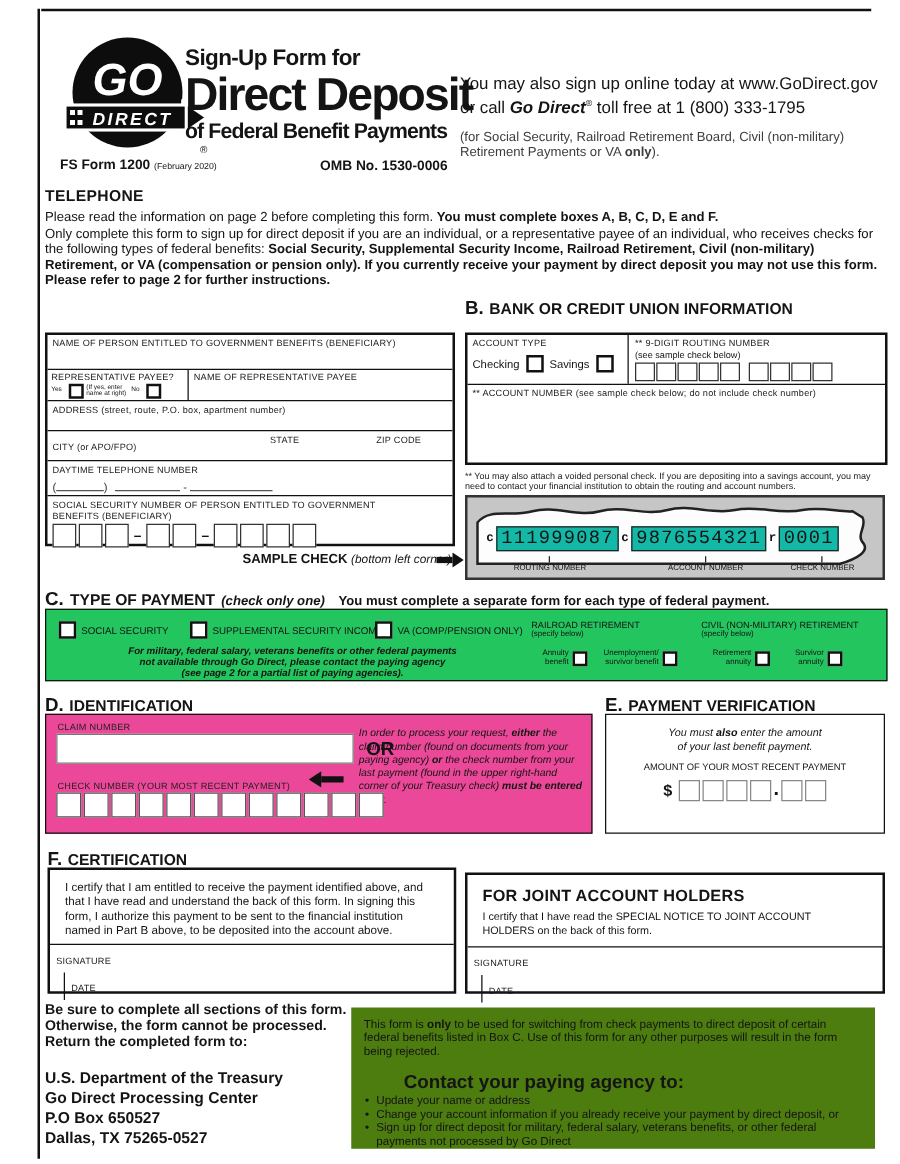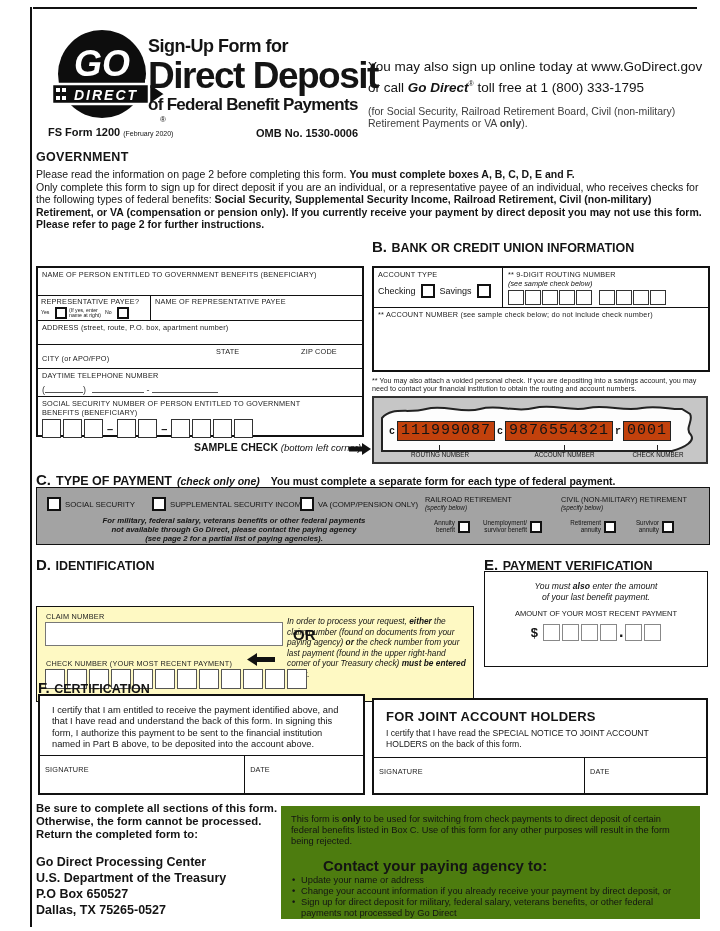--- a/index.html
+++ b/index.html
@@ -22,21 +22,21 @@
   .fs-line { position:absolute; left:48px; top:126px; font-size:11px; font-weight:bold; }
   .fs-rev { font-size:7px; font-weight:normal; }
   .omb { position:absolute; left:256px; top:127px; font-size:11px; font-weight:bold; }
 
   
   .dir-head { position:absolute; left:36px; top:150px; font-size:12.5px; font-weight:bold; letter-spacing:0.3px; }
   .dir-body { position:absolute; left:36px; top:168px; width:666px; font-size:10.5px; line-height:12.6px; }
   .sec-letter { font-size:15px; font-weight:bold; }
   .sec-title { font-size:12.5px; font-weight:bold; }
   .lbl { font-size:7.3px; letter-spacing:0.2px; color:#222; }
-  .lbl-i { font-size:7.3px; font-style:italic; }
+  .lbl-i { font-size:7.3px; }
 
   
   .secA-head { position:absolute; left:36px; top:238px; }
   .secA-sub { font-size:10px; font-weight:bold; font-style:italic; margin-top:0px; }
   .boxA { position:absolute; left:36px; top:266px; width:328px; height:171px; border:2px solid #111; background:#fff; }
   .rowA { border-bottom:1px solid #111; position:relative; }
   .rowA:last-child { border-bottom:none; }
   .rA1 { height:28px; padding:2px 4px; }
   .rA2 { height:25px; display:flex; }
   .payee-cell { width:112px; padding:1px 3px; }
@@ -72,39 +72,39 @@
 
   
   .sample-lbl { position:absolute; left:194px; top:441px; font-size:10px; }
   .sample-bold { font-weight:bold; font-size:10.5px; }
   .sample-ital { font-style:italic; font-size:9.5px; }
   .arrow-r { position:absolute; left:349px; top:441px; }
   .check-area { position:absolute; left:372px; top:396px; width:336px; height:68px; background:#c6c6c6; border:2px solid #333; }
   .check-svg { position:absolute; left:0; top:0; }
   .micr-row { position:absolute; left:13px; top:23px; display:flex; align-items:center; }
   .micr-sym { font-size:10px; font-weight:bold; margin:0 2px; font-family:"Liberation Mono", monospace; }
-  .micr-box { border:1.5px solid #222; padding:0 3px; height:20px; line-height:18px; font-size:15px; font-family:"Liberation Mono", monospace; letter-spacing:1px; background:#c2410c; }
+  .micr-box { border:1.5px solid #222; padding:0 3px; height:20px; line-height:18px; font-size:15px; font-family:"Liberation Mono", monospace; letter-spacing:1px; background:#14b8a6; }
   .tick { position:absolute; top:47px; width:1px; height:5px; background:#222; }
   .check-cap { position:absolute; top:53px; font-size:6.3px; text-align:center; color:#111; }
 
   
   .secC-head { position:absolute; left:36px; top:471px; display:flex; align-items:baseline; gap:5px; }
   .c-ital { font-size:10.5px; font-style:italic; font-weight:bold; }
   .c-note { font-size:10.5px; font-weight:bold; margin-left:6px; }
-  .boxC { position:absolute; left:36px; top:487px; width:674px; height:58px; border:1.5px solid #111; background:#a3a3a3; }
+  .boxC { position:absolute; left:36px; top:487px; width:674px; height:58px; border:1.5px solid #111; background:#22c55e; }
   .copt { position:absolute; display:flex; align-items:center; gap:4px; font-size:7.8px; }
   .cb-m { width:14px; height:14px; border:2px solid #111; background:#fff; flex:none; }
   .subgrp-lbl { font-size:7.3px; }
   .subopt { position:absolute; display:flex; align-items:center; gap:3px; }
   .subopt-txt { font-size:6.3px; line-height:6.8px; text-align:right; white-space:pre-line; }
   .cnote { position:absolute; left:40px; top:28px; width:314px; text-align:center; font-size:7.8px; font-weight:bold; font-style:italic; line-height:9px; }
 
   
   .secD-head { position:absolute; left:36px; top:556px; }
-  .boxD { position:absolute; left:36px; top:571px; width:438px; height:96px; border:1.5px solid #111; background:#fef9c3;margin-top:35px; }
+  .boxD { position:absolute; left:36px; top:571px; width:438px; height:96px; border:1.5px solid #111; background:#ec4899; }
   .claim-lbl { position:absolute; left:9px; top:5px; }
   .claim-input { position:absolute; left:8px; top:15px; width:238px; height:24px; border:1px solid #777; background:#fff; }
   .or-lbl { position:absolute; left:256px; top:19px; font-size:15px; font-weight:600; }
   .arrow-l { position:absolute; left:210px; top:45px; }
   .d-note { position:absolute; left:250px; top:9px; width:180px; font-size:8.3px; font-style:italic; line-height:10.6px; }
   .chknum-lbl { position:absolute; left:9px; top:52px; }
   .d-cells { position:absolute; left:8px; top:62px; display:flex; gap:2px; }
   .dcell { width:20px; height:20px; border:1.5px solid #555; background:#fff; flex:none; }
   .secE-head { position:absolute; left:484px; top:556px; }
   .boxE { position:absolute; left:484px; top:571px; width:224px; height:96px; border:1.5px solid #111; background:#fff; text-align:center; }
@@ -112,23 +112,23 @@
   .e-amt-lbl { font-size:7.5px; margin-top:7px; }
   .e-row { display:flex; align-items:center; justify-content:center; gap:2px; margin-top:5px; }
   .ecell { width:17px; height:17px; border:1px solid #888; background:#fff; flex:none; }
   .dollar { font-size:13px; font-weight:bold; margin-right:3px; }
   .dot { font-weight:bold; }
 
   
   .secF-head { position:absolute; left:38px; top:679px; }
   .boxF { position:absolute; left:38px; top:694px; width:327px; height:101px; border:2px solid #111; background:#fff; }
   .f-text { padding:9px 12px 0 12px; font-size:9.3px; line-height:11.3px; }
-  .sig-row { position:absolute; left:0; bottom:0; width:100%; height:38px; border-top:1px solid #111; display:flex; }
+  .sig-row { position:absolute; left:0; bottom:0; width:100%; height:38px; border-top:1px solid #111; display:flex;flex-direction:column; }
   .sig-cell { flex:1.8; padding:2px 5px; }
-  .date-cell { flex:1; border-left:1px solid #111; padding:2px 5px; }
+  .date-cell { flex:1; border-left:1px solid #111; padding:2px 5px;margin-left:11px; }
   .boxJ { position:absolute; left:372px; top:698px; width:336px; height:97px; border:2px solid #111; background:#fff; }
   .j-head { font-size:13px; font-weight:bold; padding:9px 12px 0 12px; letter-spacing:0.2px; }
   .j-text { padding:4px 12px 0 12px; font-size:8.6px; line-height:10.5px; width:300px; }
 
   
   .foot-left { position:absolute; left:36px; top:802px; width:245px; }
   .foot-bold { font-size:11.3px; font-weight:bold; line-height:13.2px; }
   .foot-addr { margin-top:12px; font-size:12.5px; font-weight:bold; line-height:16px; }
   .foot-note { position:absolute; left:281px; top:806px; width:419px; height:113px; background:#4d7c0f; padding:8px 10px; }
   .fn-p { font-size:9.3px; line-height:11.2px; }
@@ -167,21 +167,21 @@
 
   <div class="online-block">
     <div class="online-line">You may also sign up online today at www.GoDirect.gov</div>
     <div class="online-line"><span>or call </span><b><i>Go Direct</i></b><sup style="font-size:7px">®</sup><span> toll free at 1 (800) 333-1795</span></div>
     <div class="online-note"><span>(for Social Security, Railroad Retirement Board, Civil (non-military) Retirement Payments or VA </span><b>only</b><span>).</span></div>
   </div>
 
   <div class="fs-line"><span>FS Form 1200</span> <span class="fs-rev">(February 2020)</span></div>
   <div class="omb">OMB No. 1530-0006</div>
 
-  <div class="dir-head">GOVERNMENT</div>
+  <div class="dir-head">TELEPHONE</div>
   <p class="dir-body"><span>Please read the information on page 2 before completing this form. </span><b>You must complete boxes A, B, C, D, E and F.</b><br><span>Only complete this form to sign up for direct deposit if you are an individual, or a representative payee of an individual, who receives checks for the following types of federal benefits: </span><b>Social Security, Supplemental Security Income, Railroad Retirement, Civil (non-military) Retirement, or VA (compensation or pension only). If you currently receive your payment by direct deposit you may not use this form. Please refer to page 2 for further instructions.</b></p>
 
   <div class="boxA">
     <div class="rowA rA1">
         <div class="lbl">NAME OF PERSON ENTITLED TO GOVERNMENT BENEFITS (BENEFICIARY)</div>
       </div>
     <div class="rowA rA2">
       <div class="payee-cell">
         <div class="lbl">REPRESENTATIVE PAYEE?</div>
         <div class="tinyrow">
@@ -414,22 +414,22 @@
       <div class="sig-cell"><span class="lbl">SIGNATURE</span></div>
       <div class="date-cell"><span class="lbl">DATE</span></div>
     </div>
   </div>
 
   <div class="foot-left">
     <div class="foot-bold">Be sure to complete all sections of this form.</div>
     <div class="foot-bold">Otherwise, the form cannot be processed.</div>
     <div class="foot-bold">Return the completed form to:</div>
     <div class="foot-addr">
+      <div>U.S. Department of the Treasury</div>
       <div>Go Direct Processing Center</div>
-      <div>U.S. Department of the Treasury</div>
       <div>P.O Box 650527</div>
       <div>Dallas, TX 75265-0527</div>
     </div>
   </div>
 
   <div class="foot-note">
     <p class="fn-p"><span>This form is </span><b>only</b><span> to be used for switching from check payments to direct deposit of certain federal benefits listed in Box C. Use of this form for any other purposes will result in the form being rejected.</span></p>
     <div class="fn-head">Contact your paying agency to:</div>
     <ul class="fn-list">
       <li>Update your name or address</li>

